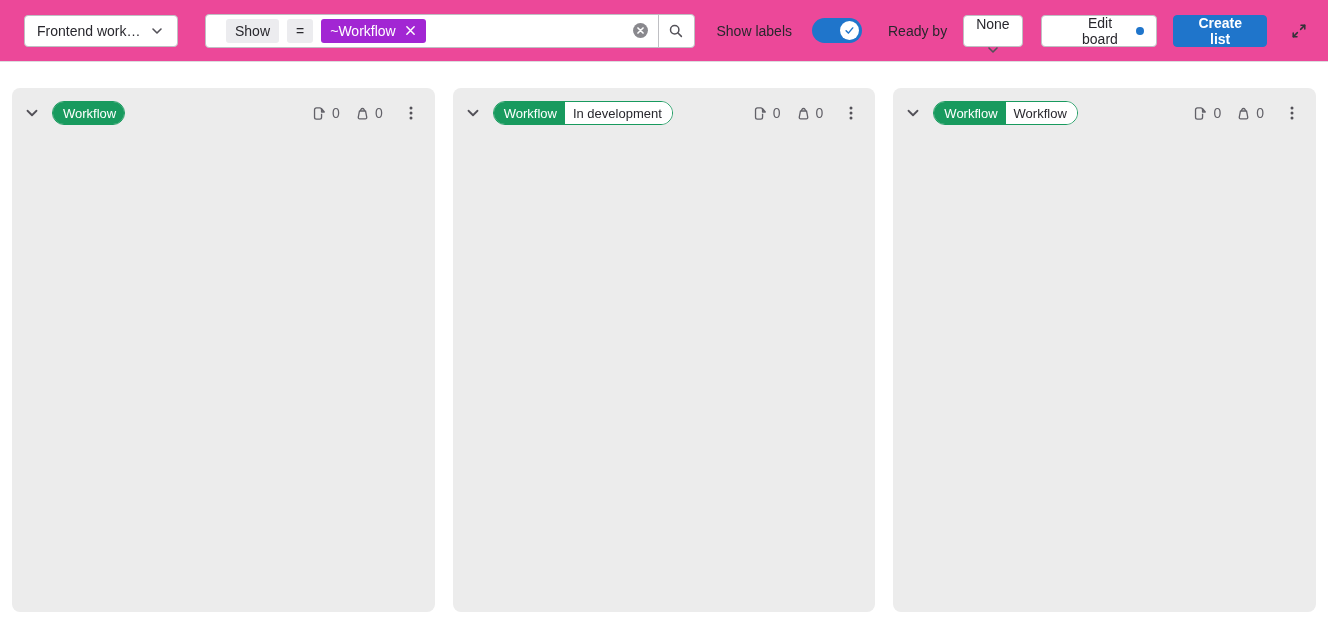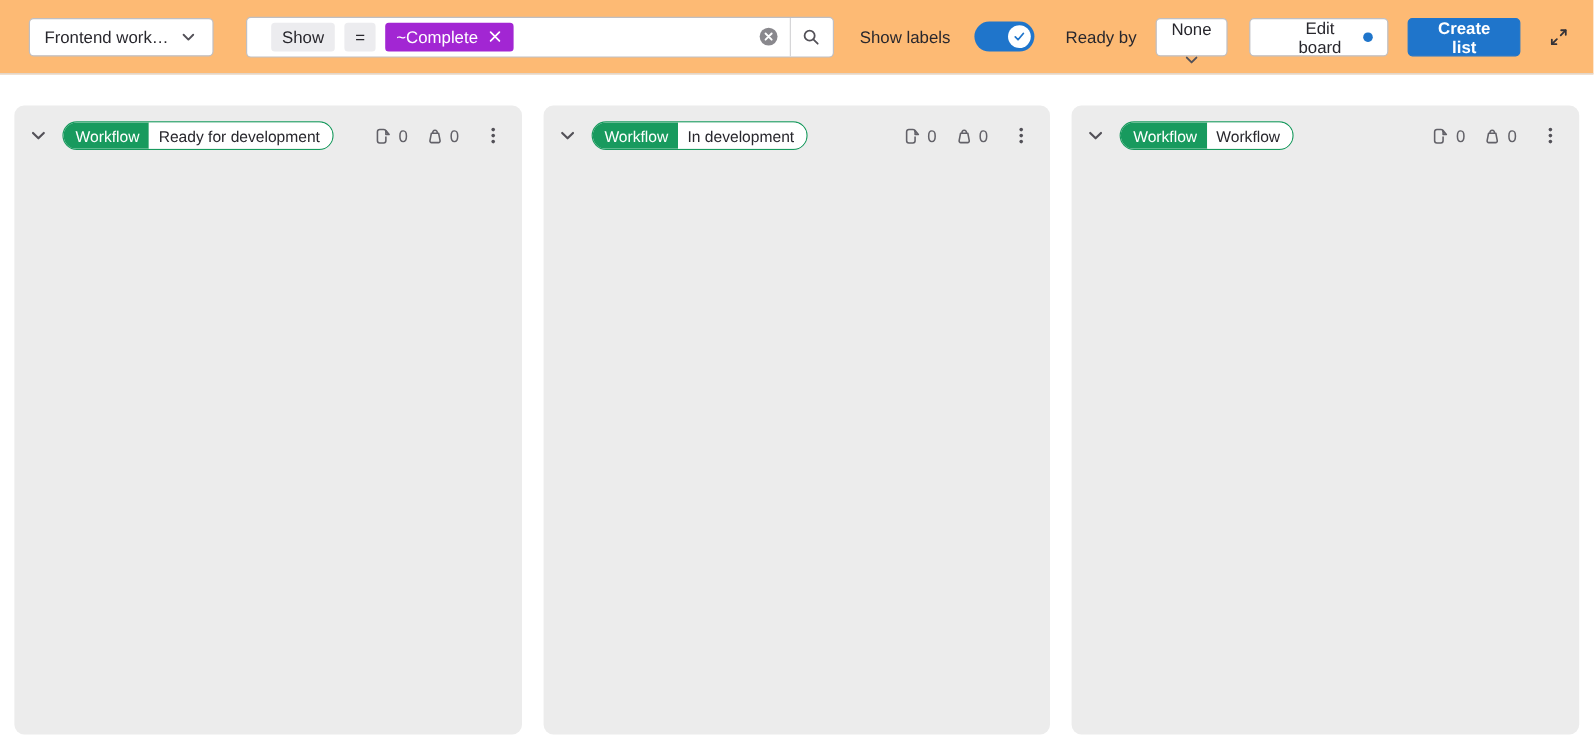--- a/index.html
+++ b/index.html
@@ -6,21 +6,21 @@
   html,body { margin:0; padding:0; }
   body {
     width:1328px; height:627px; overflow:hidden;
     background:#ffffff; color:#28272d;
     font-family:"Liberation Sans", sans-serif; font-size:14px;
   }
   
   .toolbar {
     height:62px; display:flex; align-items:center;
     padding:0 14px 0 24px; gap:16px;
-    border-bottom:1px solid #dcdcde; background:#fdba74;justify-content:center;
+    border-bottom:1px solid #dcdcde; background:#ec4899;justify-content:center;
   }
   .btn {
     height:32px; display:inline-flex; align-items:center;
     border:1px solid #bfbfc3; border-radius:4px; background:#fff;
     font-size:14px; color:#28272d; padding:0 12px; gap:8px; cursor:pointer;
     font-family:inherit;
   }
   .board-switcher { width:154px; justify-content:space-between; }
   .board-switcher .label {
     white-space:nowrap; overflow:hidden; text-overflow:ellipsis; max-width:110px;
@@ -112,21 +112,21 @@
           <path d="M4 6l4 4 4-4" fill="none" stroke="currentColor" stroke-width="1.6" stroke-linecap="round" stroke-linejoin="round"></path>
         </svg>
     </span>
   </button>
 
   <div class="filter-bar">
     <div class="filter-tokens">
       <span class="chip">Show</span>
       <span class="chip">=</span>
       <span class="chip value">
-        <span>~Complete</span>
+        <span>~Workflow</span>
         <span style="display:inline-flex;">
           <svg width="13" height="13" viewBox="0 0 16 16">
               <path d="M3.5 3.5l9 9M12.5 3.5l-9 9" stroke="#fff" stroke-width="1.8" stroke-linecap="round"></path>
             </svg>
         </span>
       </span>
       <input class="filter-input" style="">
     </div>
     <button class="clear-btn">
       <span style="display:inline-flex;">
@@ -196,21 +196,20 @@
     <div class="column-header">
       <button class="collapse-btn">
         <span style="display:inline-flex;">
           <svg width="18" height="18" viewBox="0 0 16 16">
               <path d="M4 6l4 4 4-4" fill="none" stroke="currentColor" stroke-width="1.6" stroke-linecap="round" stroke-linejoin="round"></path>
             </svg>
         </span>
       </button>
       <span class="scoped-label">
         <span class="scope">Workflow</span>
-        <span class="val">Ready for development</span>
       </span>
       <span class="spacer"></span>
       <span class="counts">
         <span class="grp">
           <span style="display:inline-flex;">
             <svg width="15" height="15" viewBox="0 0 16 16" fill="none" stroke="currentColor" stroke-width="1.4" stroke-linejoin="round">
               <path d="M10.2 8.2V12a2 2 0 0 1-2 2H4.7a2 2 0 0 1-2-2V4a2 2 0 0 1 2-2h3.5a2 2 0 0 1 2 2v.2"></path>
               <path d="M10.2 2.9l2.9 3.5h-2.9z"></path>
             </svg>
           </span>

